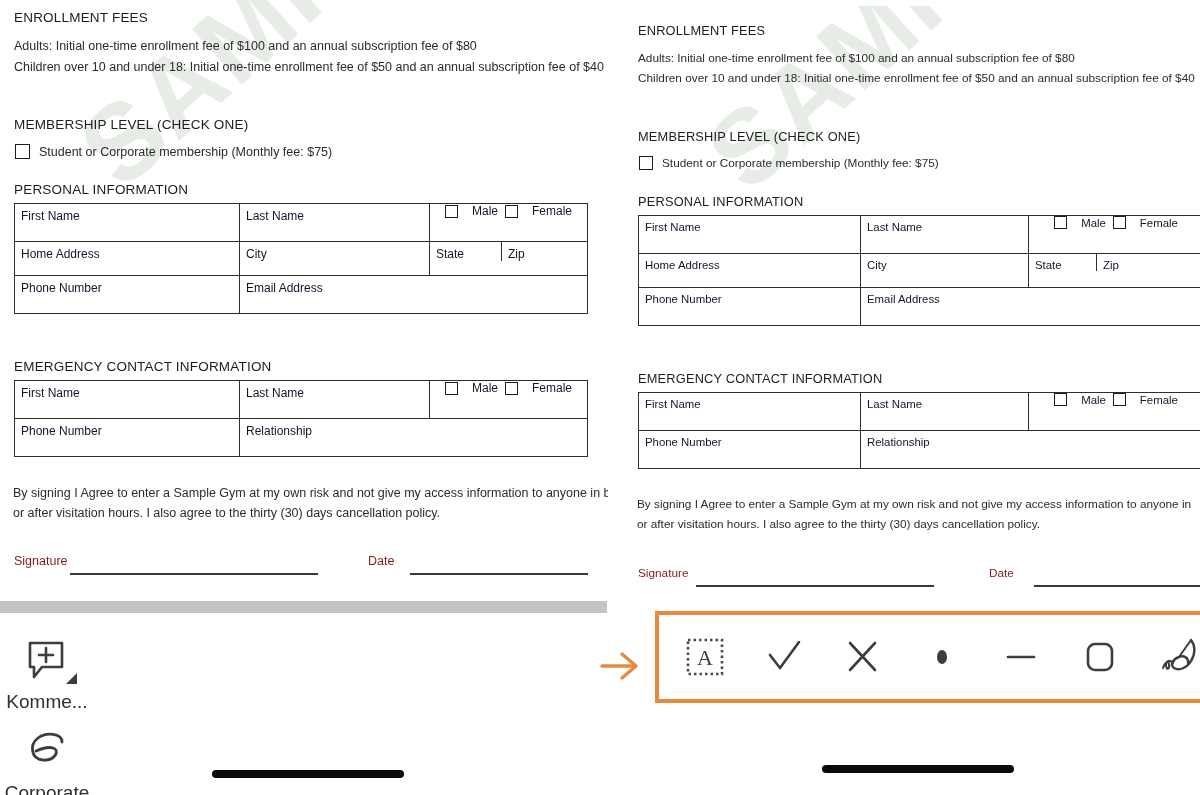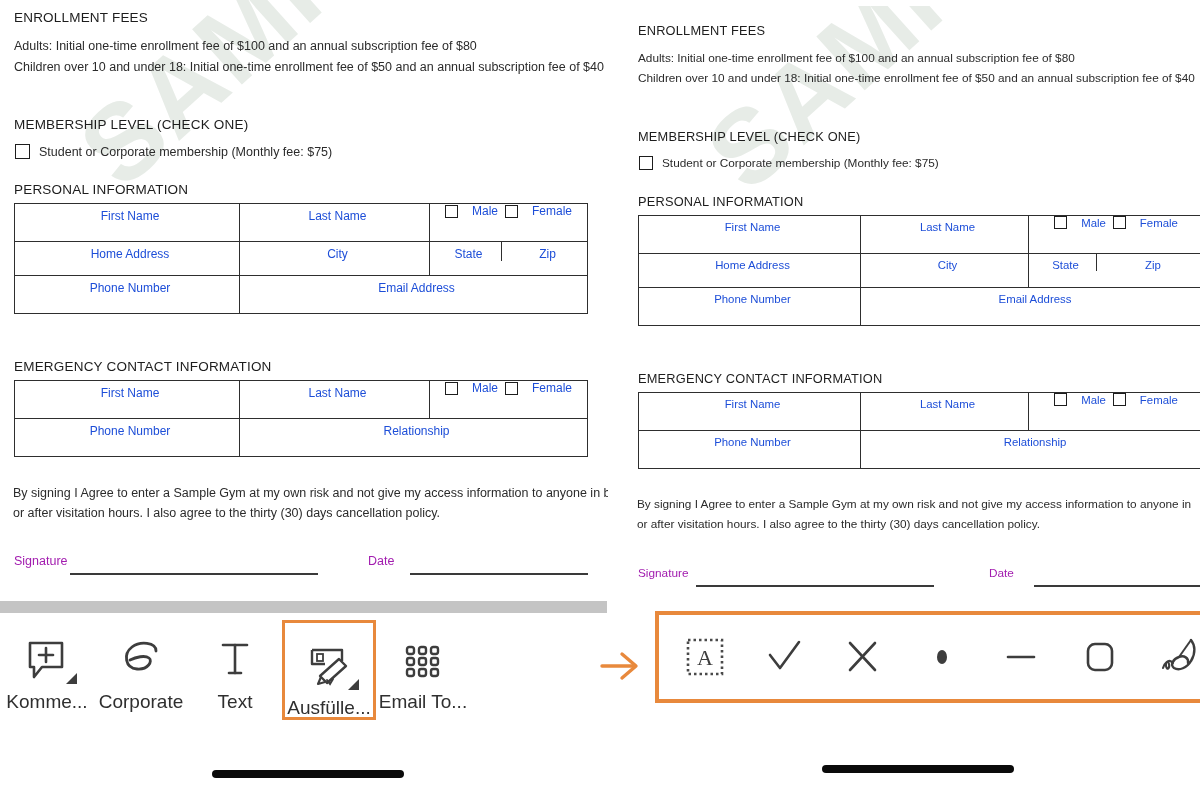--- a/index.html
+++ b/index.html
@@ -61,38 +61,37 @@
   
   table.form {
     position: absolute;
     border-collapse: collapse;
     table-layout: fixed;
     background: transparent;
   }
   table.form td {
     border: 1.2px solid #2e2e2e;
     vertical-align: top;
-    color: #1d4ed8;
+    color: #0f172a;
     position: relative;
     background: transparent;
-    text-align: center;
   }
   table.form td.cellpad { padding: 5px 0 0 6px; }
   td.gender { vertical-align: middle; padding: 0 6px; }
   .gender-inner { display: flex; align-items: center; justify-content: center; gap: 7px; }
   .gender-inner .gitem { display: flex; align-items: center; gap: 14px; }
 
   
-  .sig-label { position: absolute; color: #a21caf; }
+  .sig-label { position: absolute; color: #7f1d1d; }
   .sig-line { position: absolute; background: #3a3a3a; height: 2px; }
 
   
   .gray-bar { position: absolute; left: 0; top: 601px; width: 607px; height: 12px; background: #c4c4c4; }
 
-  .toolbar { position: absolute; left: 0; top: 620px; width: 608px; height: 120px; display: flex; align-items: flex-start; }
+  .toolbar { position: absolute; left: 0; top: 620px; width: 608px; height: 120px; display: flex; align-items: flex-start; flex-direction: column; }
   .tool {
     position: relative;
     width: 94px;
     height: 100px;
     display: flex; flex-direction: column; align-items: center; justify-content: flex-start;
     padding-top: 12px;
   }
   .tool.sel { border: 3px solid #e8893c; justify-content: flex-end; }
   .tool .glyph { height: 56px; display:flex; align-items:center; justify-content:center; position: relative; width: 64px; }
   .tool .tlabel {

